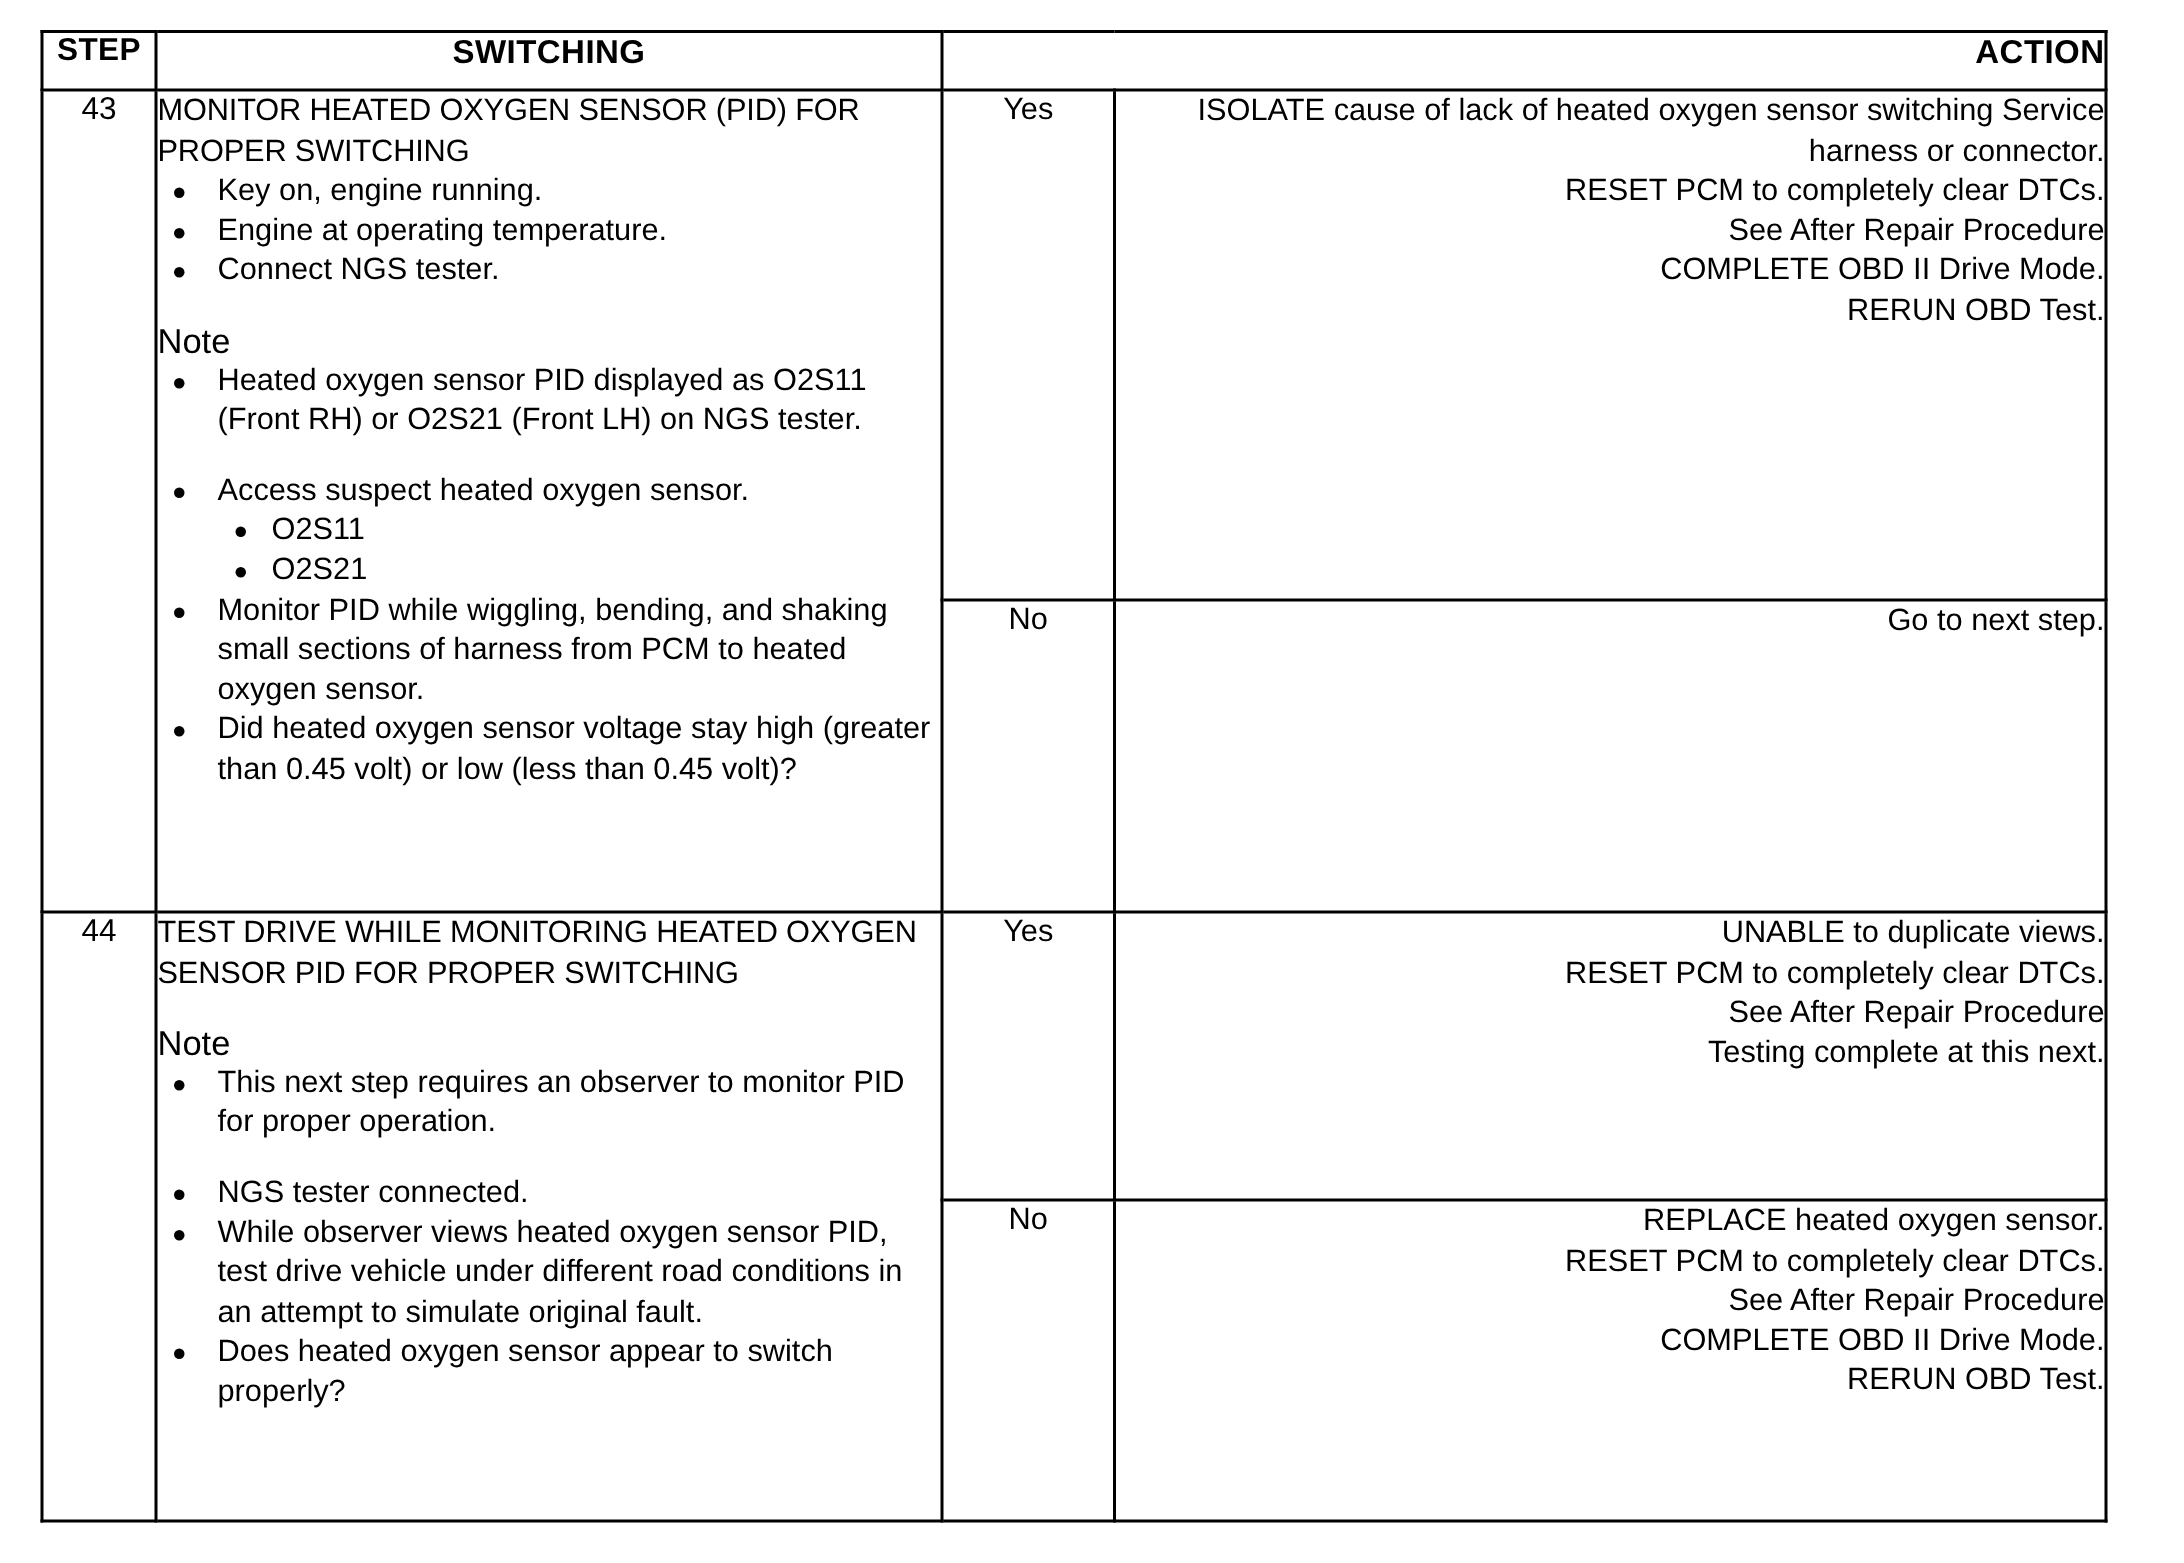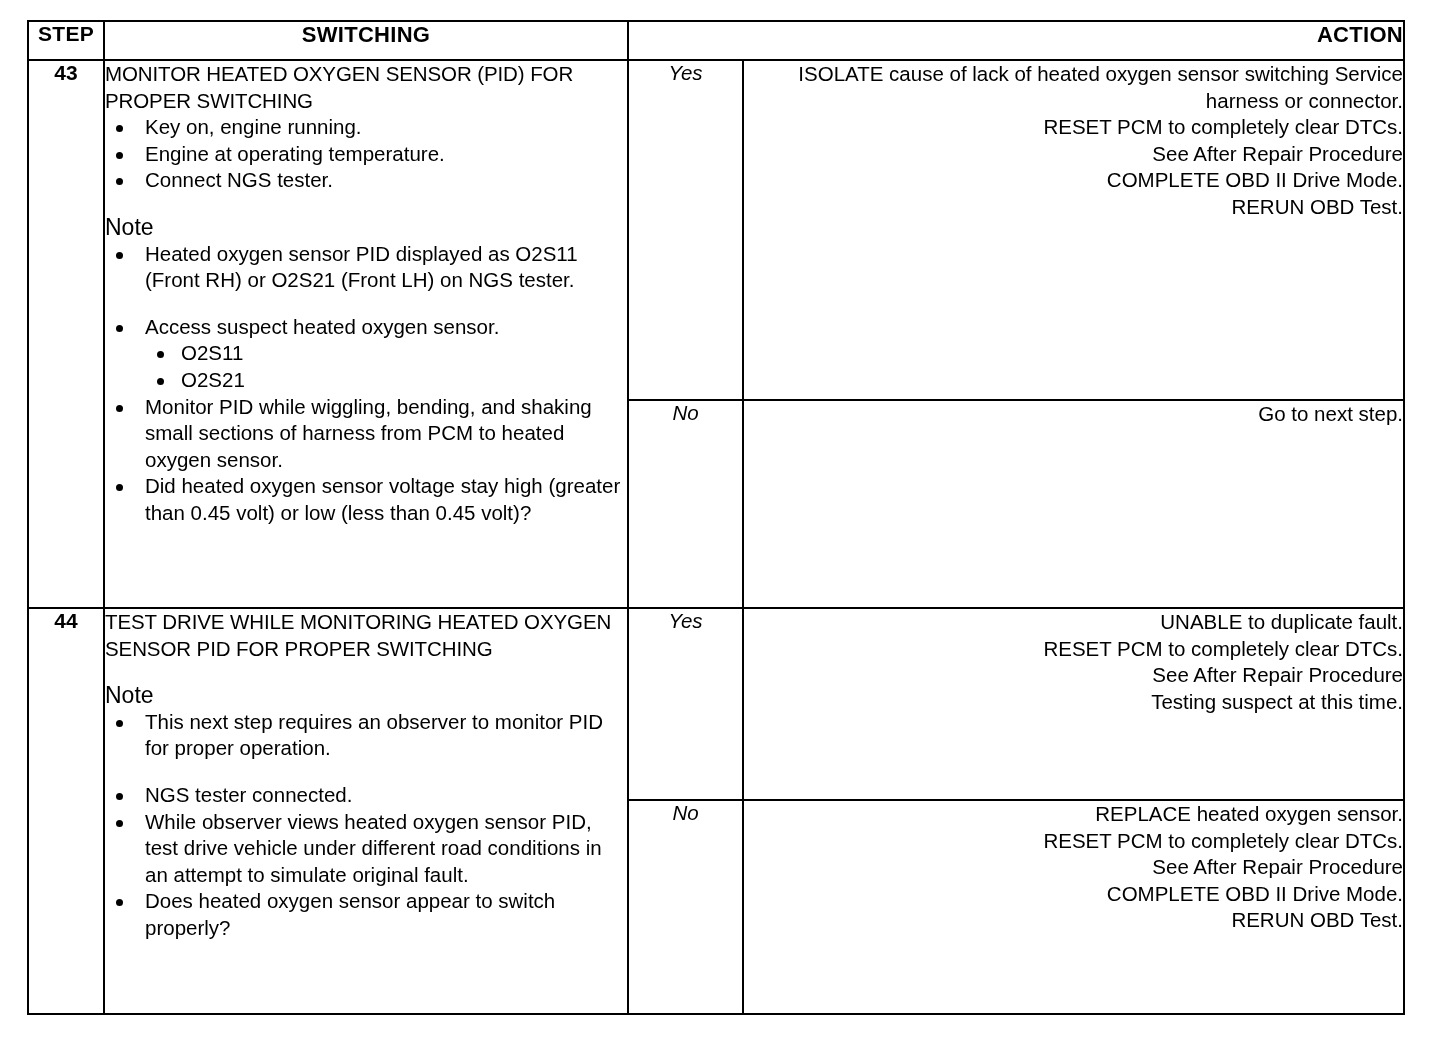--- a/index.html
+++ b/index.html
@@ -57,36 +57,35 @@
   }
   thead th.h-step { font-size: 21px; }
   thead th.h-insp { font-size: 22px; }
   thead th.h-action { font-size: 22px; text-align: right; }
 
   
   td.step-num {
     text-align: center;
     font-size: 21px;
     padding-top: 10px;
-    font-weight: bold;
+    font-weight: normal;
   }
 
   
   td.insp {
     padding: 8px 10px 10px 12px;
     font-size: 20.5px;
     line-height: 26.6px;
   }
 
   
   td.yn {
     text-align: center;
     font-size: 20.5px;
     padding-top: 10px;
-    font-style: italic;
   }
 
   
   td.action {
     padding: 8px 10px 10px 12px;
     font-size: 20.5px;
     line-height: 26.6px;
     text-align: right;
   }
 
@@ -254,24 +253,24 @@
           <ul class="blist">
             <li>NGS tester connected.</li>
             <li>While observer views heated oxygen sensor PID, test drive vehicle under different road conditions in an attempt to simulate original fault.</li>
             <li class="bold-q">Does heated oxygen sensor appear to switch properly?</li>
           </ul>
         </td>
 
         <td class="yn" style="height:190px;">Yes</td>
 
         <td class="action">
-          <div class="act-line">UNABLE to duplicate fault.</div>
+          <div class="act-line">UNABLE to duplicate views.</div>
           <div class="act-line">RESET PCM to completely clear DTCs.</div>
           <div class="act-line">See After Repair Procedure</div>
-          <div class="act-line">Testing suspect at this time.</div>
+          <div class="act-line">Testing complete at this next.</div>
         </td>
       </tr>
 
       <tr>
         <td class="yn" style="height:212px;">No</td>
         <td class="action">
           <div class="act-line">REPLACE heated oxygen sensor.</div>
           <div class="act-line">RESET PCM to completely clear DTCs.</div>
           <div class="act-line">See After Repair Procedure</div>
           <div class="act-line">COMPLETE OBD II Drive Mode.</div>

